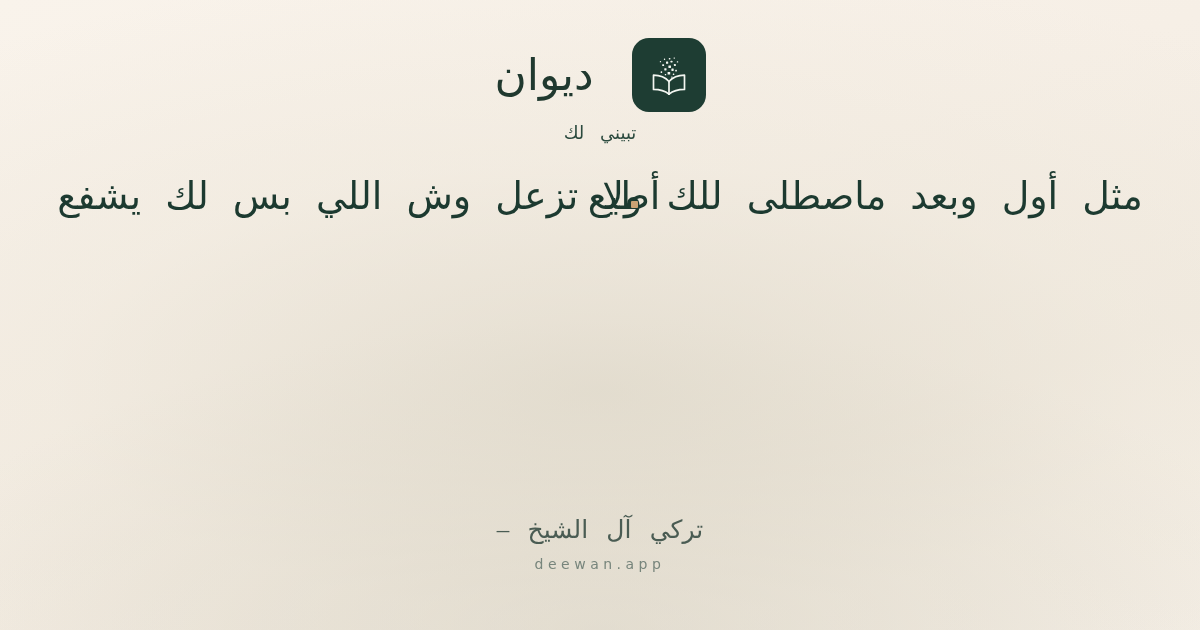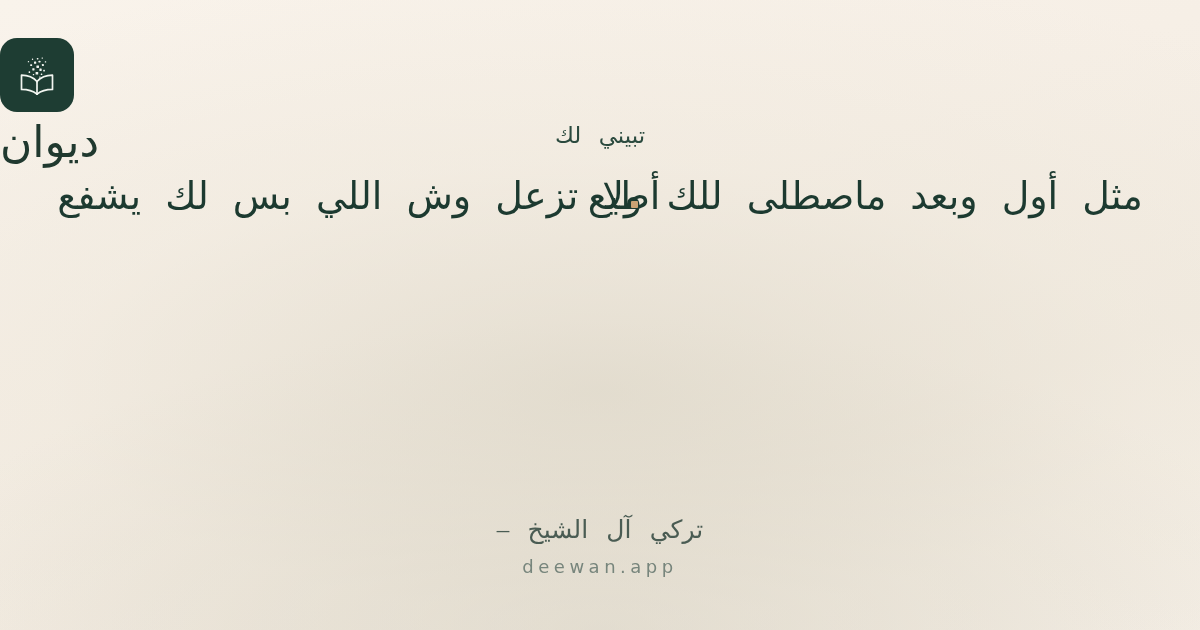--- a/index.html
+++ b/index.html
@@ -13,41 +13,41 @@
     position:relative;width:1200px;height:630px;
     background:
       radial-gradient(120% 95% at 50% 62%, rgba(222,216,201,0.75) 0%, rgba(233,227,213,0.35) 38%, rgba(247,240,232,0) 72%),
       radial-gradient(85% 70% at 50% 100%, rgba(206,201,186,0.55) 0%, rgba(247,240,232,0) 70%),
       linear-gradient(160deg,#F9F3EB 0%,#F6EFE6 42%,#F3ECE2 70%,#F7F1E9 100%);
   }
 
   
   .brand{
     position:absolute;left:0;right:0;top:38px;
-    display:flex;flex-direction:column;align-items:flex-end;justify-content:center;
-    gap:8px;
+    display:flex;align-items:center;justify-content:center;
+    gap:38px;
   }
   .brand-badge{
     width:74px;height:74px;border-radius:17px;
     background:#1E3D33;
     display:flex;align-items:center;justify-content:center;
     flex:0 0 auto;
   }
   .brand-badge svg{display:block;}
   .brand-title{
     font-size:44px;line-height:1;color:#20392F;
     font-weight:400;letter-spacing:0;
     white-space:nowrap;
   }
 
   
   .subtitle{
     position:absolute;left:0;right:0;top:122px;
     text-align:center;
-    font-size:23px;color:#2B4A3E;
+    font-size:18px;color:#2B4A3E;
     letter-spacing:.5px;
     word-spacing:10px;
     white-space:nowrap;
   }
 
   
   .verse-wrap{
     position:absolute;left:0;right:0;top:163px;height:66px;
   }
   .verse{
@@ -77,21 +77,21 @@
     text-align:center;
     font-size:25px;color:#4A5C53;
     white-space:nowrap;
     word-spacing:12px;
     font-family:Liberation Serif, serif;
   }
   .footer-url{
     position:absolute;left:0;right:0;top:556px;
     text-align:center;
     direction:ltr;
-    font-size:18px;color:#77857C;
+    font-size:14px;color:#77857C;
     letter-spacing:4.5px;
     white-space:nowrap;
   }
 </style>
 </head>
 <body>
 
 <div id="card">
 
   <div class="brand">

